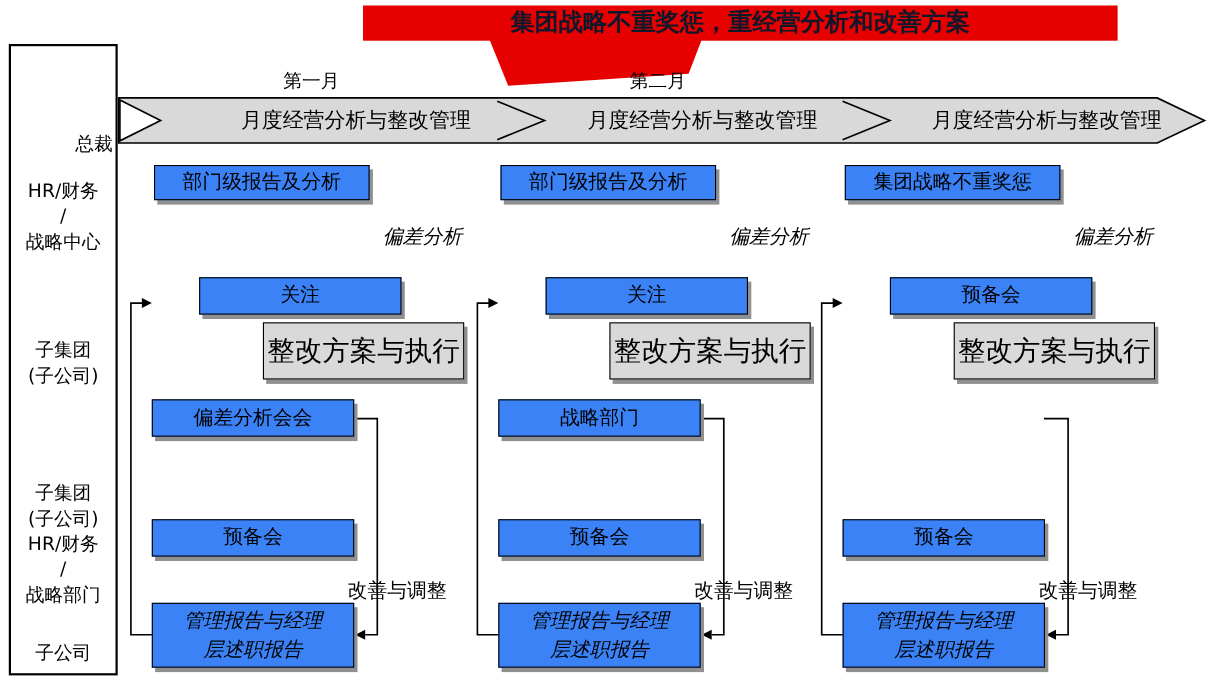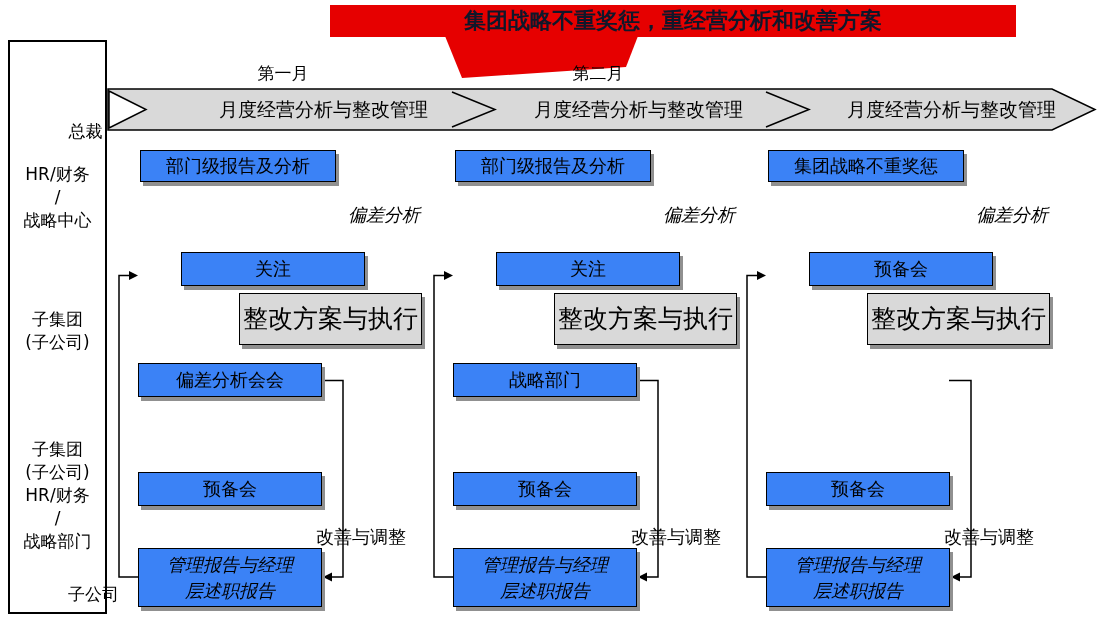--- a/index.html
+++ b/index.html
@@ -22,21 +22,21 @@
     background:#fff;border:2px solid #000;z-index:2;
   }
   .side-label{
     position:absolute;left:0;width:95px;text-align:center;
     font-size:17px;line-height:23px;white-space:pre-line;
   }
   .side-g1{top:78px;padding-left:28px;}
   .side-g2{top:121px;}
   .side-g3{top:266px;}
   .side-g4{top:396px;}
-  .side-g5{top:541px;padding-left:36px;}
+  .side-g5{top:541px;}
   
   svg.layer{position:absolute;left:0;top:0;z-index:1;}
   .tail{fill:var(--banner-red);}
   .band{fill:var(--band-gray);stroke:#000;stroke-width:1.5;}
   .notch{fill:#ffffff;stroke:#000;stroke-width:1.5;}
   .chev{fill:none;stroke:#000;stroke-width:1.5;}
   .conn{fill:none;stroke:#000;stroke-width:1.5;}
   .arrowhead{fill:#000;stroke:none;}
   
   .col{position:absolute;top:0;width:290px;height:619px;z-index:2;}

